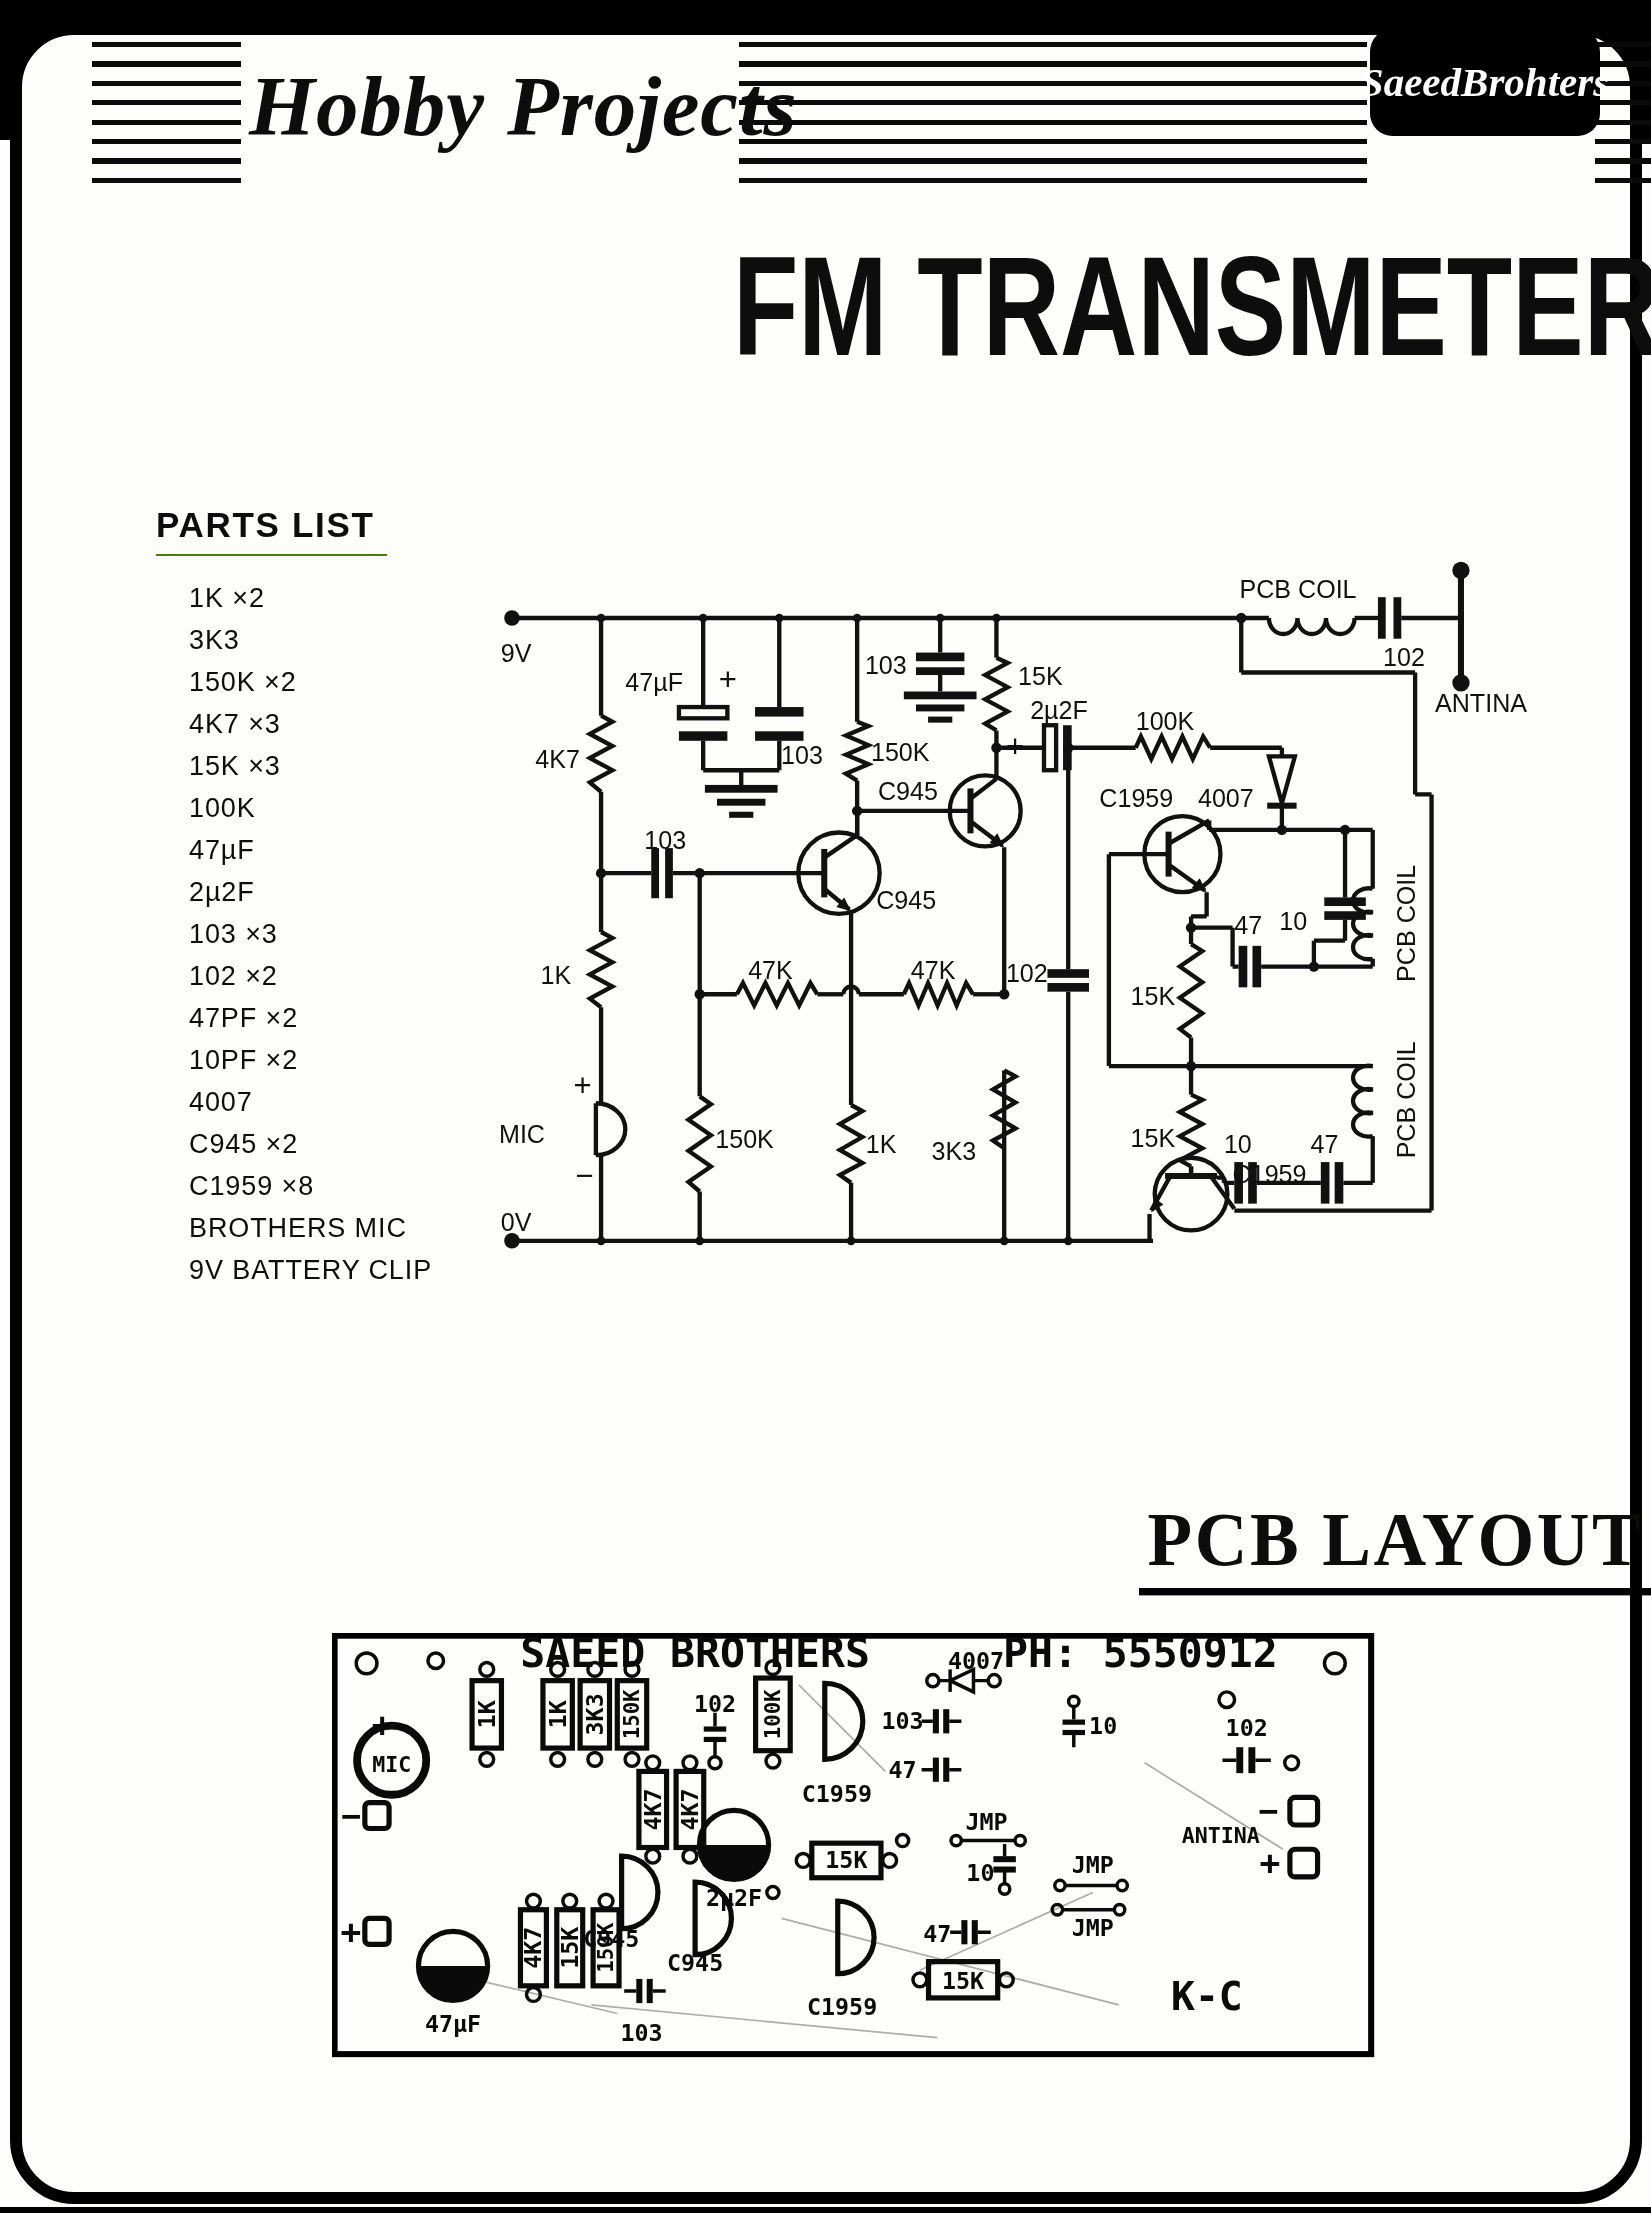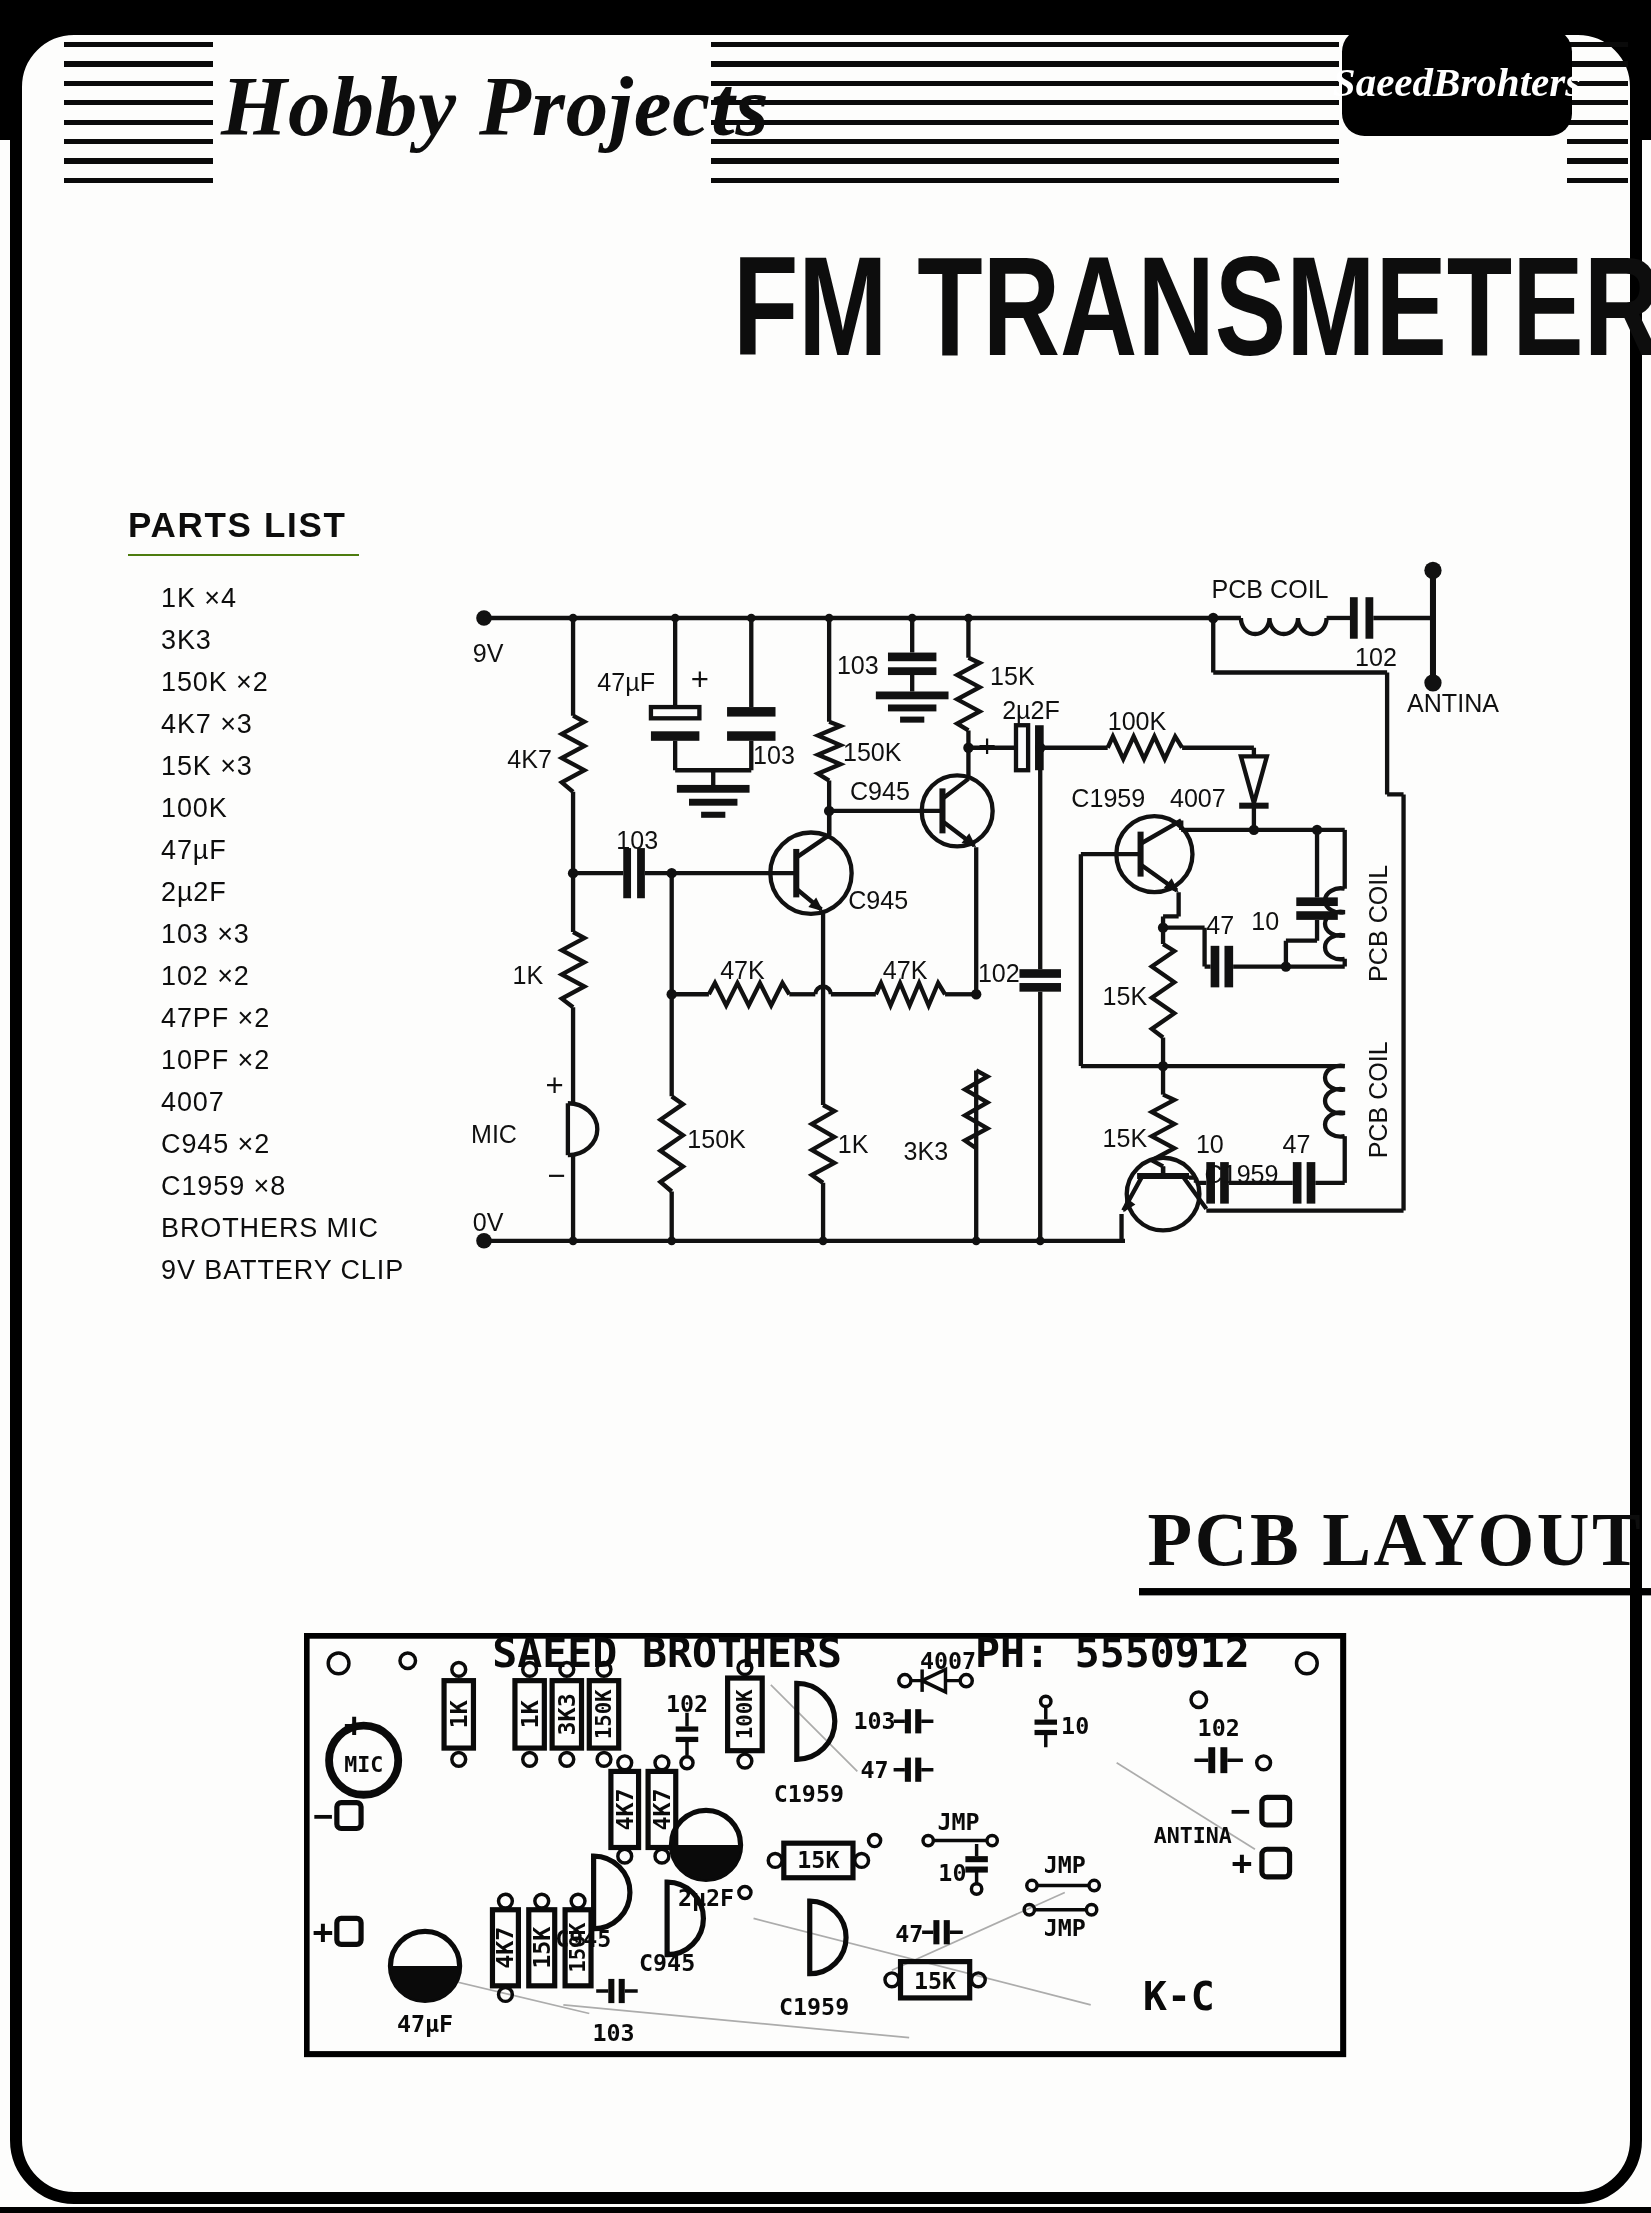--- a/index.html
+++ b/index.html
@@ -4,21 +4,21 @@
 <style>
   html,body{margin:0;padding:0;background:#e8e8e8;}
   .page{position:relative;width:1652px;height:2214px;background:#fdfdfc;overflow:hidden;
         font-family:"Liberation Sans",sans-serif;color:#0d0d0d;}
   .topbar{position:absolute;left:0;top:0;width:1652px;height:22.5px;background:#000;z-index:3;}
   .bottombar{position:absolute;left:0;bottom:0;width:1652px;height:7px;background:#000;z-index:3;}
   .corner-ink{position:absolute;top:19px;width:80px;height:121px;background:#000;z-index:1;}
   .corner-ink.left{left:0;} .corner-ink.right{right:0;}
   .frame{position:absolute;left:10.4px;top:22.5px;right:10.4px;bottom:10.4px;border:12px solid #000;
          border-radius:64px;background:#fdfdfc;z-index:2;}
-  .content{position:absolute;inset:0;z-index:4;}
+  .content{position:absolute;inset:0;z-index:4;margin-left:28px;}
   .hlines{position:absolute;top:42px;height:141px;
           background:repeating-linear-gradient(to bottom,#0a0a0a 0 5.2px,transparent 5.2px 19.4px);}
   .hl-left{left:64px;width:149px;}
   .hl-mid{left:711px;width:628px;}
   .hl-right{left:1567px;width:61px;}
   .brand{position:absolute;left:221px;top:57px;font-family:"Liberation Serif",serif;
          font-style:italic;font-weight:bold;font-size:85px;letter-spacing:0.9px;white-space:nowrap;}
   .badge{position:absolute;left:1342px;top:29px;width:230px;height:107px;background:#000;
          border-radius:22.5px;display:flex;flex-direction:row;justify-content:center;
          align-items:center;z-index:5;}
@@ -71,21 +71,21 @@
       <span>Brohters</span>
     </div>
 
     <div class="doc-title">
       <span>FM TRANSMETER</span>
     </div>
 
     <div class="parts">
       <h3>PARTS LIST</h3>
       <ul id="parts-ul">
-          <li>1K ×4</li>
+          <li>1K ×2</li>
           <li>3K3</li>
           <li>150K ×2</li>
           <li>4K7 ×3</li>
           <li>15K ×3</li>
           <li>100K</li>
           <li>47µF</li>
           <li>2µ2F</li>
           <li>103 ×3</li>
           <li>102 ×2</li>
           <li>47PF ×2</li>

